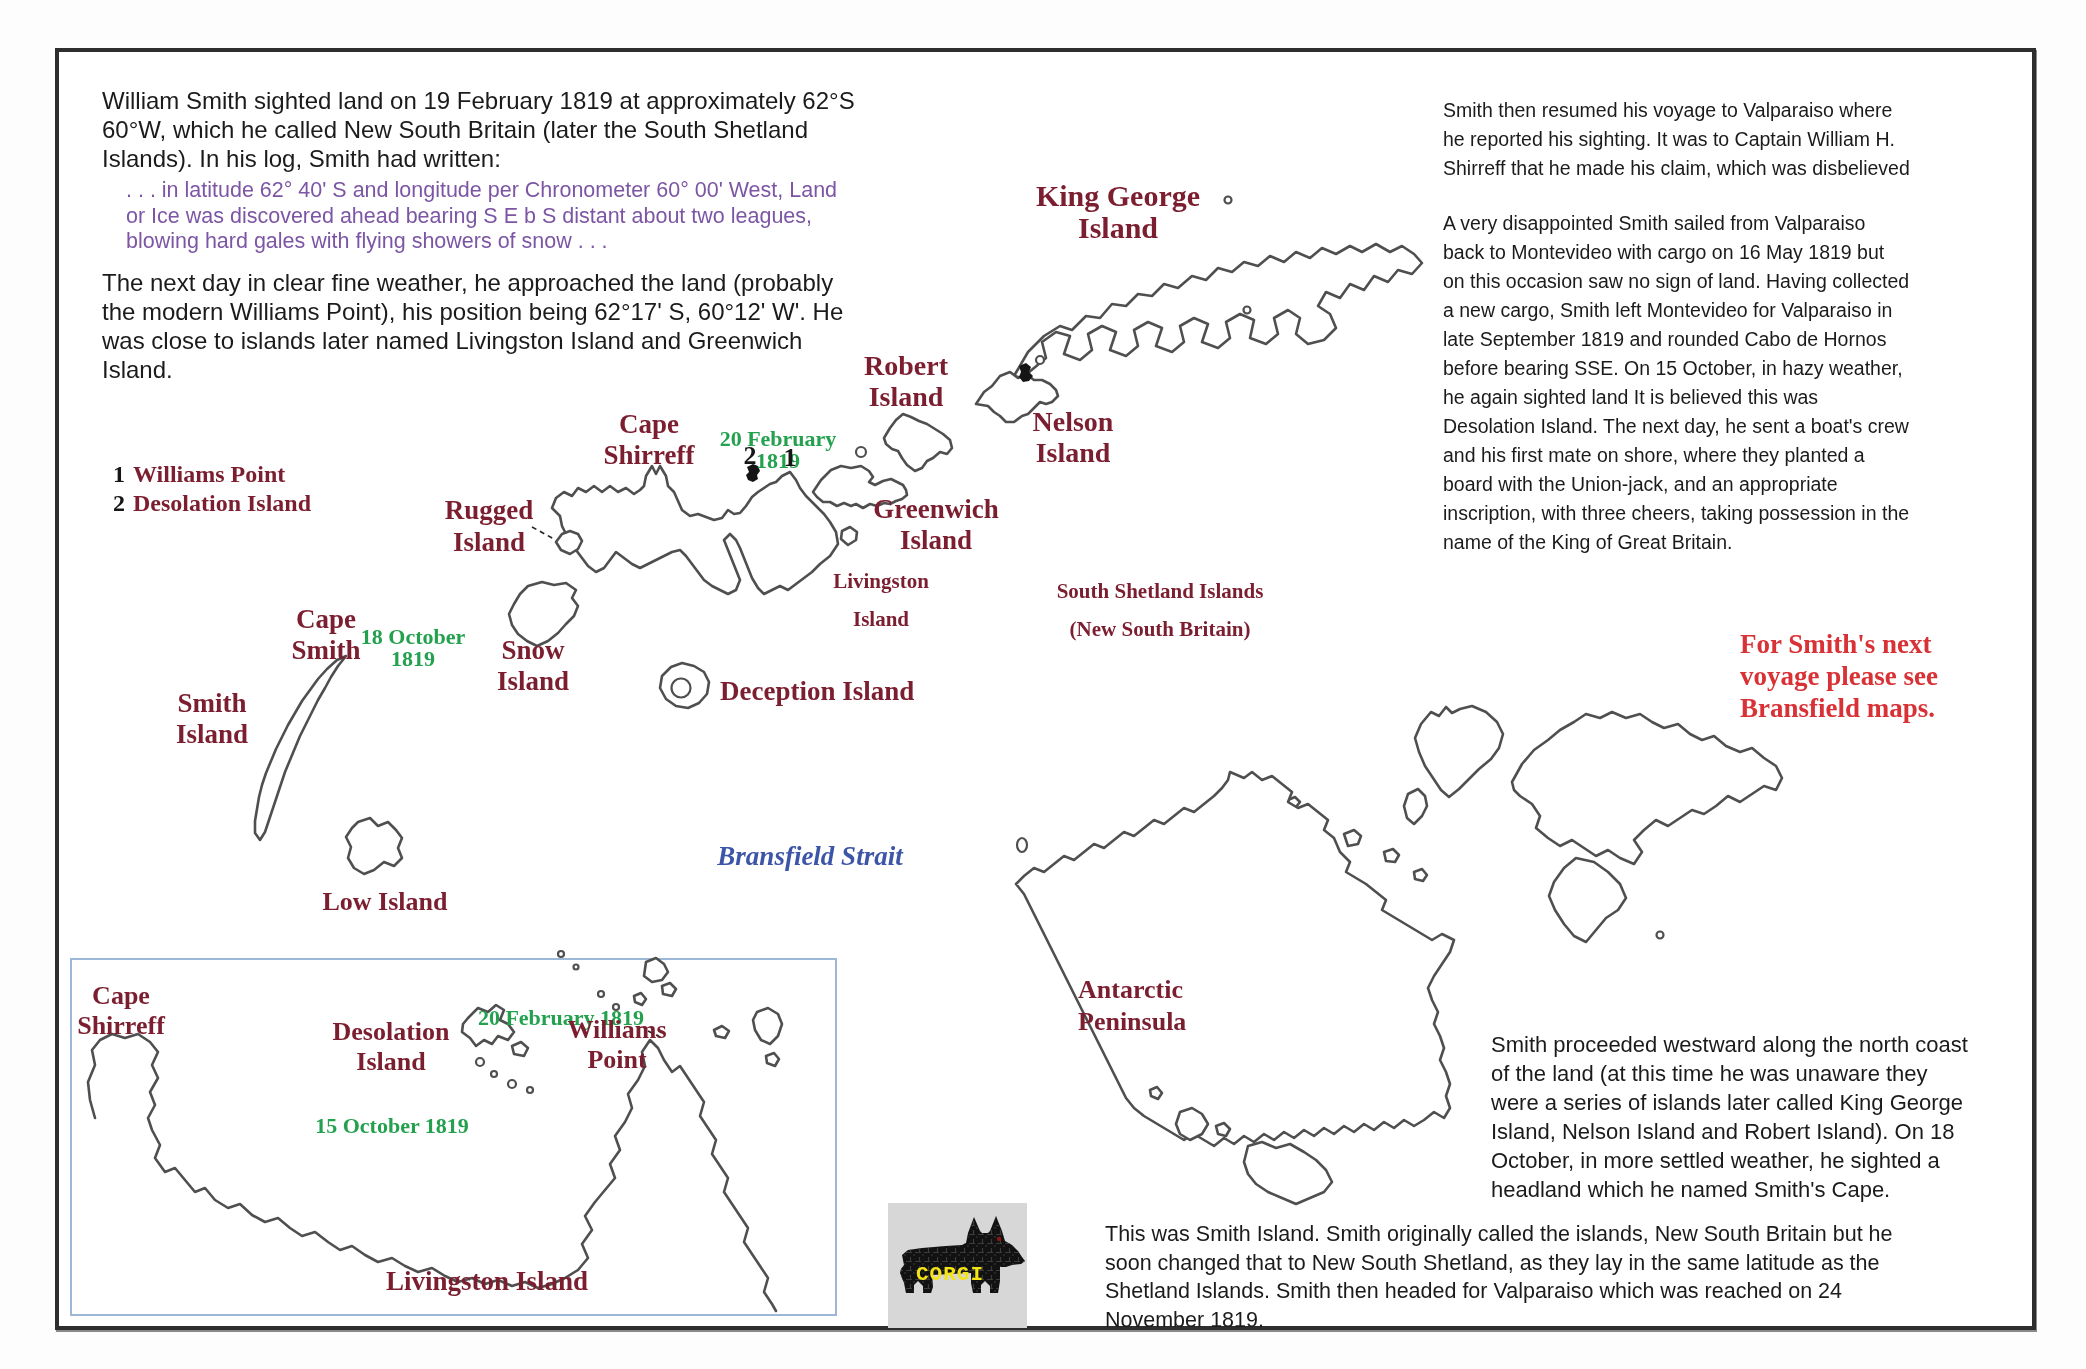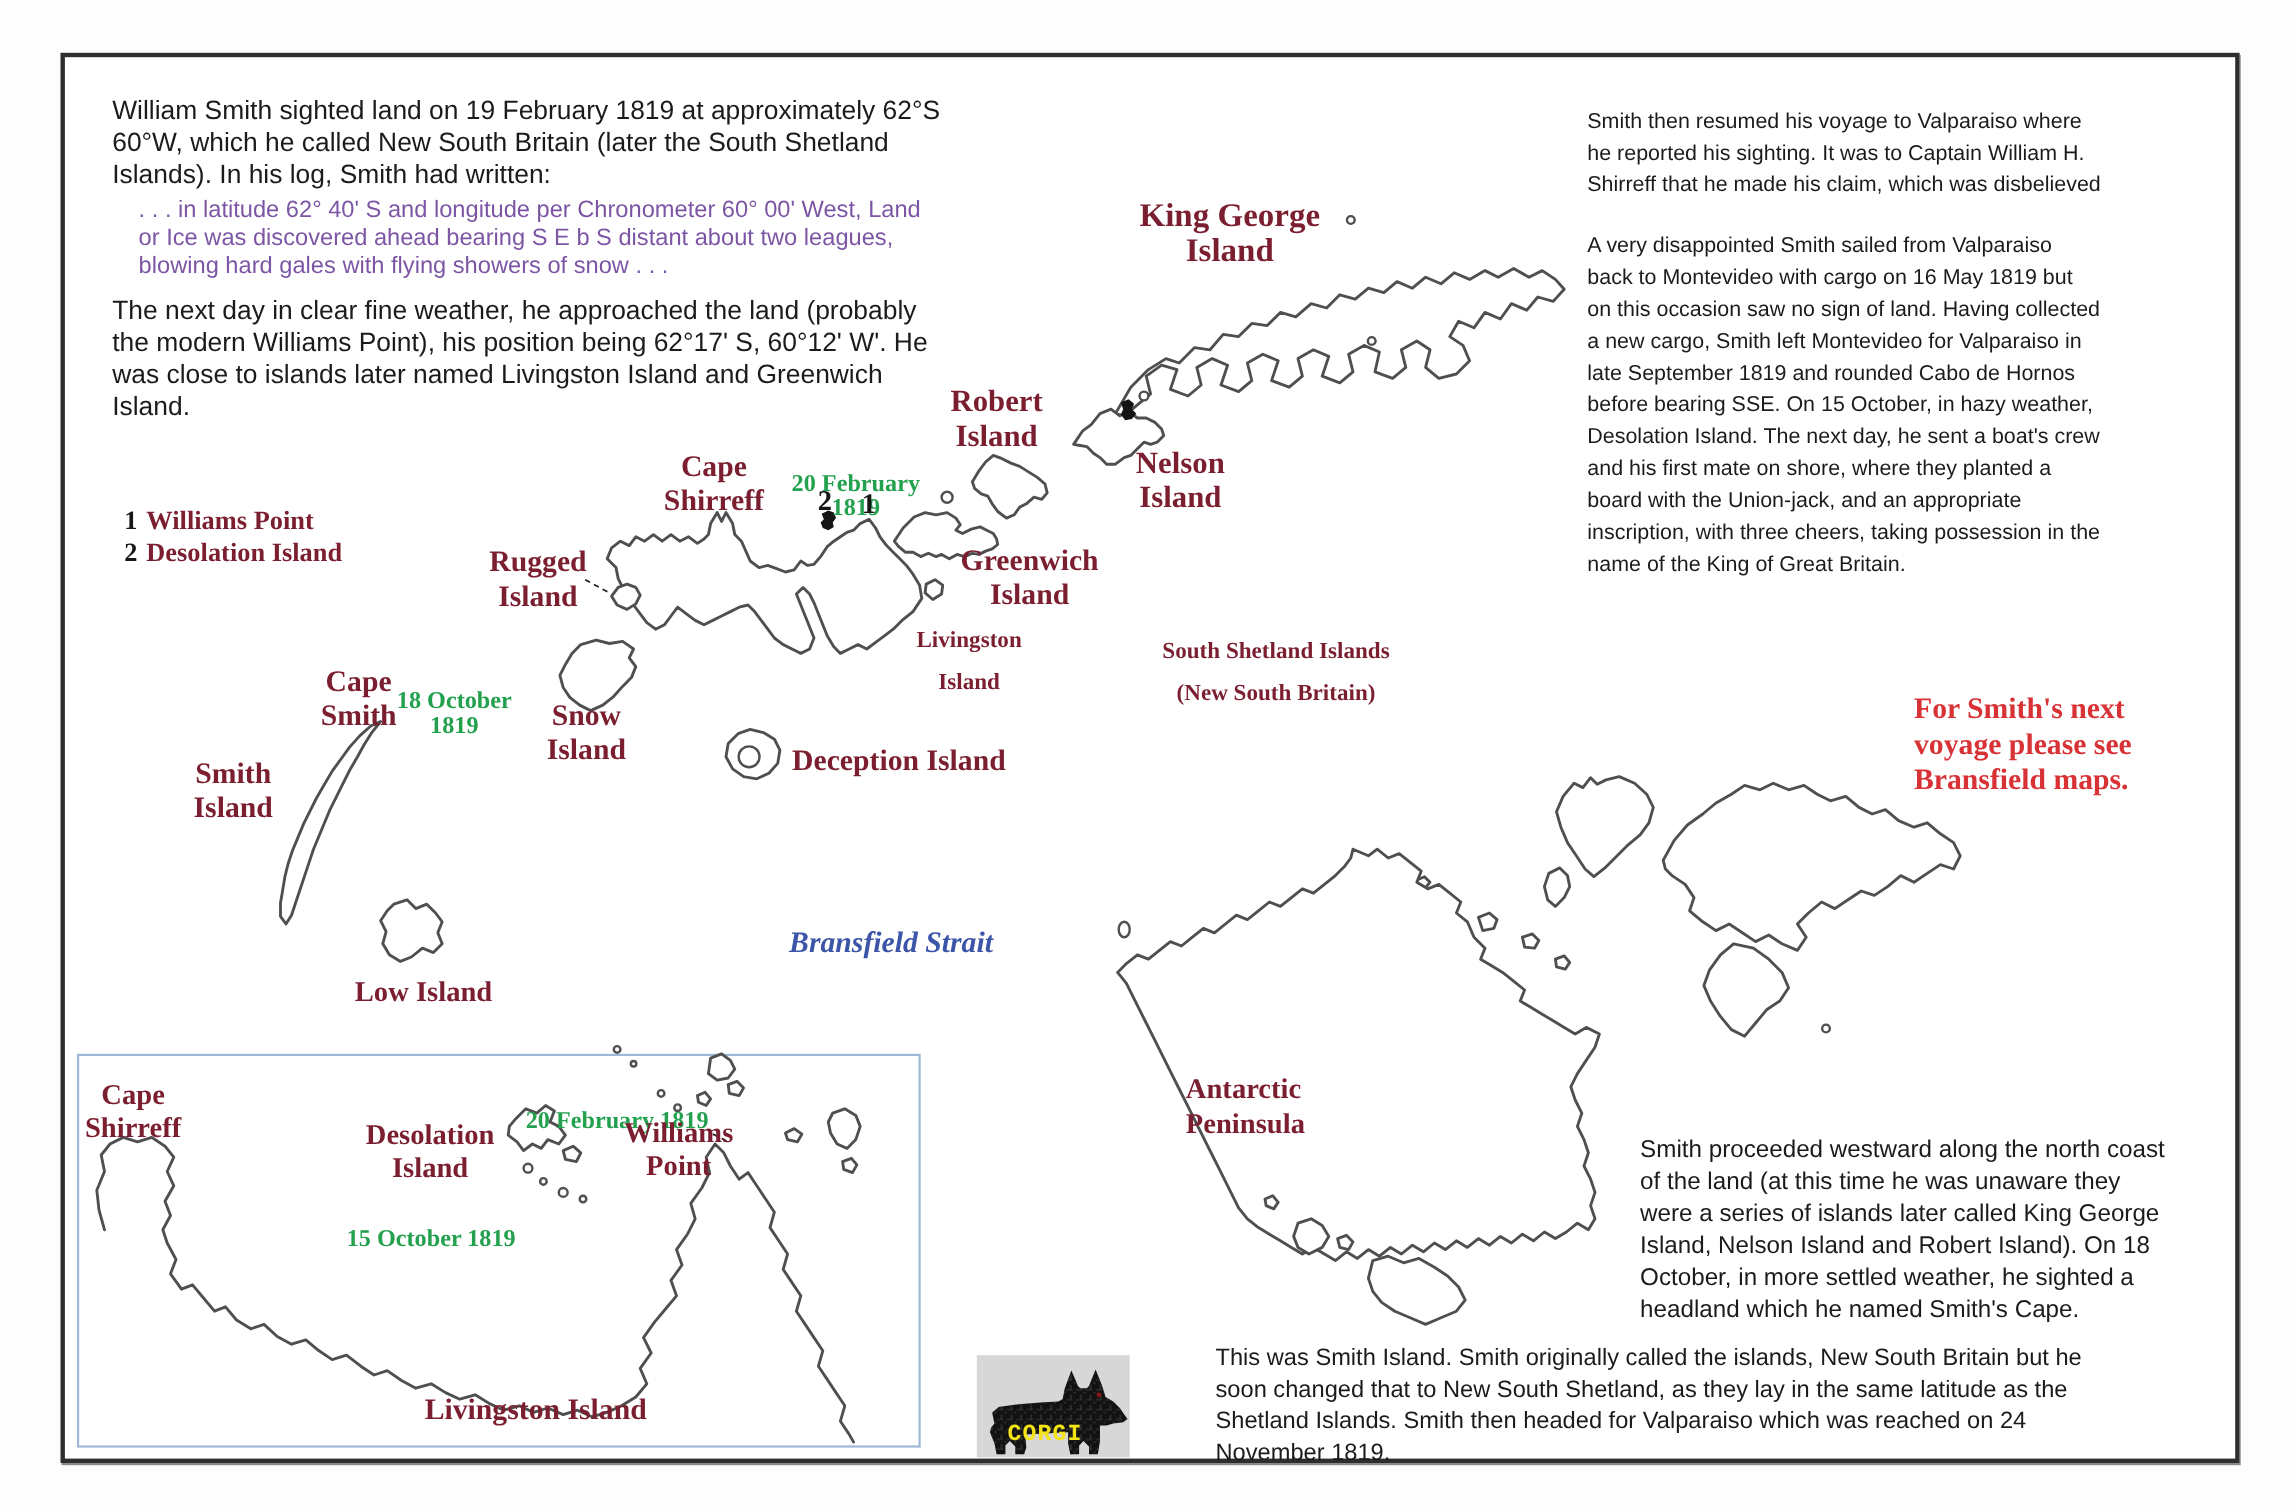--- a/index.html
+++ b/index.html
@@ -38,21 +38,21 @@
   .tb div{white-space:nowrap;}
   .tb .ln{font-size:24px;line-height:29px;}
   .tb .qt{font-size:21.5px;line-height:25.5px;color:#7c56a4;}
   .quoteblock{margin:5px 0 0 24px;}
   .fup{margin-top:13px;}
   .tb2 .ln{font-size:19.5px;line-height:29px;}
   .gap{height:26px;}
   .tb3 .ln{font-size:22px;line-height:29px;}
   .tb4 .ln{font-size:21.5px;line-height:28.5px;}
   .legend-num{color:#161616;margin-right:8px;}
-  #corgi-box{position:absolute;left:888px;top:1232px;width:139px;height:93px;
+  #corgi-box{position:absolute;left:888px;top:1203px;width:139px;height:125px;
         background:#d7d7d7;z-index:6;}
 </style>
 </head>
 <body>
 
 <div id="stage">
 
   <div id="frame"></div>
   <div id="inset-box"></div>
 
@@ -147,20 +147,21 @@
     <div class="ln">Smith then resumed his voyage to Valparaiso where</div>
     <div class="ln">he reported his sighting. It was to Captain William H.</div>
     <div class="ln">Shirreff that he made his claim, which was disbelieved</div>
     <div class="gap"></div>
     <div class="ln">A very disappointed Smith sailed from Valparaiso</div>
     <div class="ln">back to Montevideo with cargo on 16 May 1819 but</div>
     <div class="ln">on this occasion saw no sign of land. Having collected</div>
     <div class="ln">a new cargo, Smith left Montevideo for Valparaiso in</div>
     <div class="ln">late September 1819 and rounded Cabo de Hornos</div>
     <div class="ln">before bearing SSE. On 15 October, in hazy weather,</div>
+    <div class="ln">he again sighted land It is believed this was</div>
     <div class="ln">Desolation Island. The next day, he sent a boat's crew</div>
     <div class="ln">and his first mate on shore, where they planted a</div>
     <div class="ln">board with the Union-jack, and an appropriate</div>
     <div class="ln">inscription, with three cheers, taking possession in the</div>
     <div class="ln">name of the King of Great Britain.</div>
   </div>
 
   <div class="tb tb3" style="left:1491px;top:1030px;">
     <div class="ln">Smith proceeded westward along the north coast</div>
     <div class="ln">of the land (at this time he was unaware they</div>

